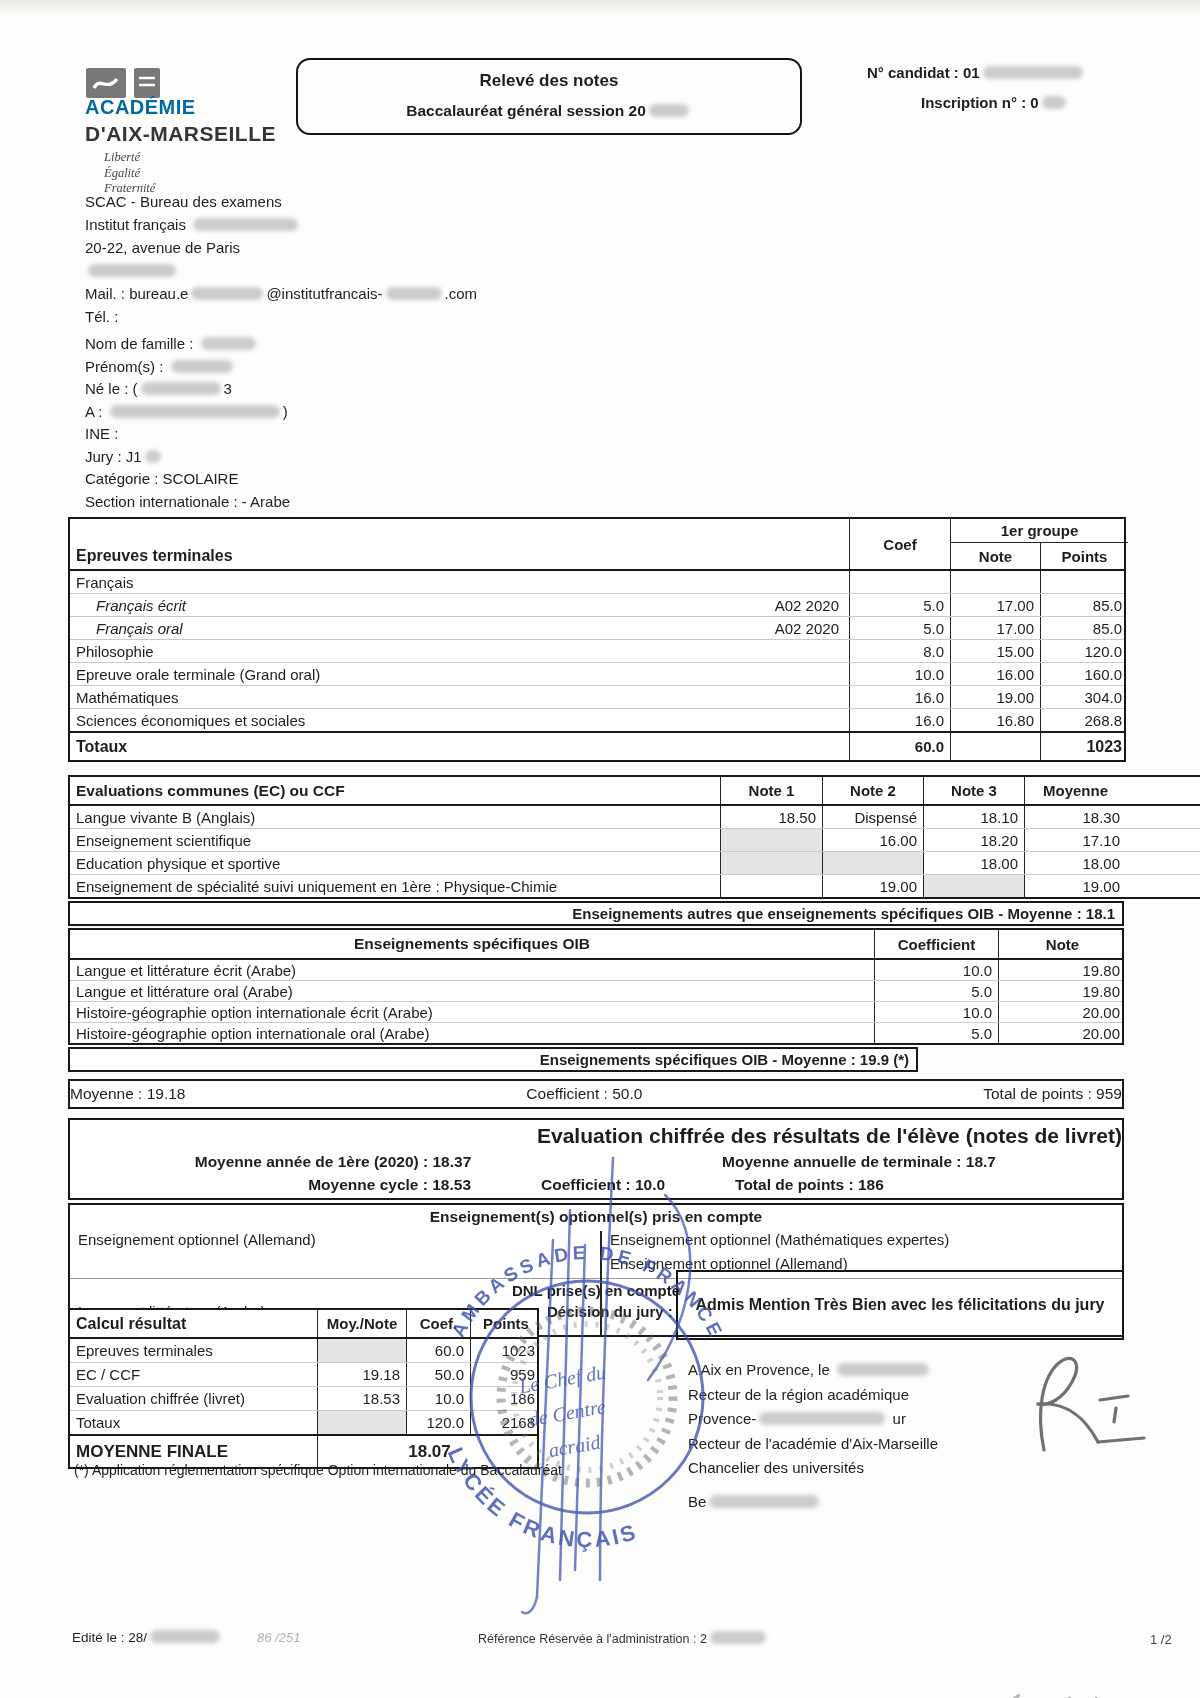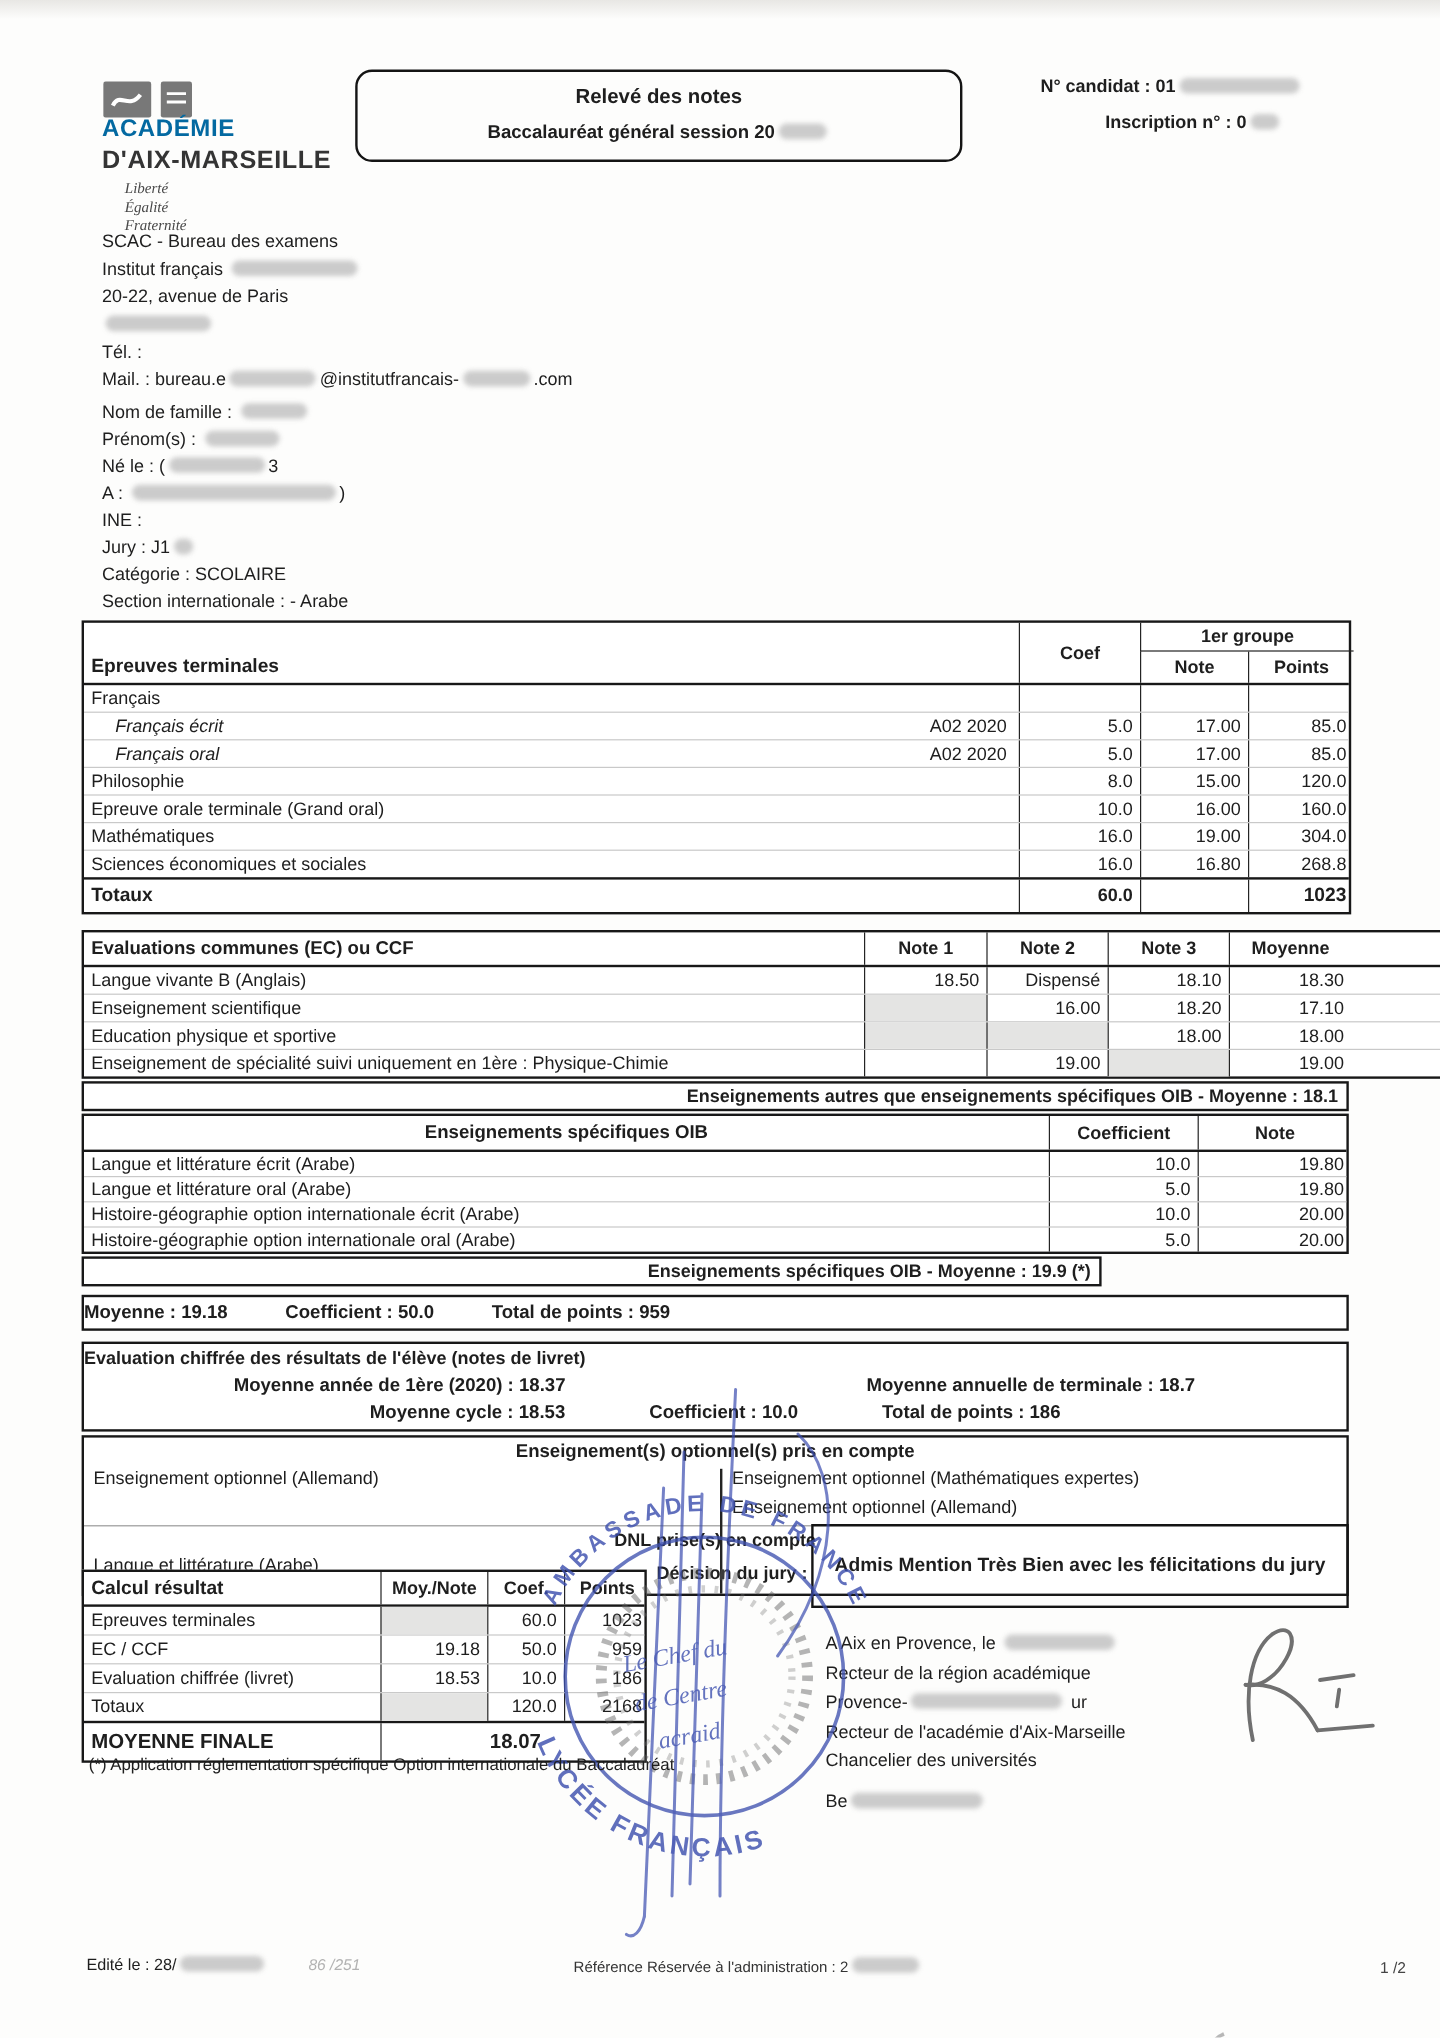--- a/index.html
+++ b/index.html
@@ -68,22 +68,22 @@
 </div>
 
 <div class="abs line" style="left:867px;top:64px;font-size:15px;font-weight:600"><span>N° candidat : 01</span><span class="redact" style="width: 100px;"></span></div>
 <div class="abs line" style="left:921px;top:94px;font-size:15px;font-weight:600"><span>Inscription n° : 0</span><span class="redact" style="width: 24px;"></span></div>
 
 <div class="abs small-lines" style="left:85px;top:190px">
     <div class="line"><span>SCAC - Bureau des examens</span></div>
     <div class="line"><span>Institut français </span><span class="redact" style="width: 105px;"></span></div>
     <div class="line"><span>20-22, avenue de Paris</span></div>
     <div class="line"><span class="redact" style="width: 88px;"></span></div>
+    <div class="line"><span>Mail. :   bureau.e</span><span class="redact" style="width: 72px;"></span><span>@institutfrancais-</span><span class="redact" style="width: 56px;"></span><span>.com</span></div>
     <div class="line"><span>Tél. :</span></div>
-    <div class="line"><span>Mail. :   bureau.e</span><span class="redact" style="width: 72px;"></span><span>@institutfrancais-</span><span class="redact" style="width: 56px;"></span><span>.com</span></div>
   </div>
 
 <div class="abs cand-lines" style="left:85px;top:333px">
     <div class="line"><span>Nom de famille : </span><span class="redact" style="width: 55px;"></span></div>
     <div class="line"><span>Prénom(s) : </span><span class="redact" style="width: 62px;"></span></div>
     <div class="line"><span>Né le : (</span><span class="redact" style="width: 80px;"></span><span>3</span></div>
     <div class="line"><span>A : </span><span class="redact" style="width: 170px;"></span><span>)</span></div>
     <div class="line"><span>INE :</span></div>
     <div class="line"><span>Jury : J1</span><span class="redact" style="width: 16px;"></span></div>
     <div class="line"><span>Catégorie : SCOLAIRE</span></div>
@@ -237,28 +237,28 @@
         </div>
         <div class="oibr">
           <div class="c cl noB">Histoire-géographie option internationale oral (Arabe)</div>
           <div class="c">5.0</div>
           <div class="c">20.00</div>
         </div>
       </div>
   </div>
   <div class="band bandtxt" style="width:850px;height:25px;margin-top:2px">Enseignements spécifiques OIB - Moyenne : 19.9 (*)</div>
 
-  <div class="band" style="width:1056px;height:30px;margin-top:7px;display:flex;align-items:center;justify-content:flex-start;gap:48px;font-weight:700;font-size:15.5px">
+  <div class="band" style="width:1056px;height:30px;margin-top:7px;display:flex;align-items:center;justify-content:space-between;gap:92px;font-weight:400;font-size:15.5px">
     <span>Moyenne : 19.18</span>
     <span>Coefficient : 50.0</span>
     <span>Total de points : 959</span>
   </div>
 
   <div class="band" style="width:1056px;margin-top:9px;padding-bottom:4px">
-    <div class="b" style="text-align:left;font-size:15px;margin-top:4px">Evaluation chiffrée des résultats de l'élève (notes de livret)</div>
+    <div class="b" style="text-align:right;font-size:21px;margin-top:4px">Evaluation chiffrée des résultats de l'élève (notes de livret)</div>
     <div style="display:grid;grid-template-columns:50% 50%;margin-top:5px;font-weight:700;font-size:15.5px">
       <div style="text-align:center">Moyenne année de 1ère (2020) : 18.37</div>
       <div style="text-align:center">Moyenne annuelle de terminale : 18.7</div>
     </div>
     <div style="display:flex;justify-content:center;gap:70px;margin-top:5px;font-weight:700;font-size:15.5px">
       <span>Moyenne cycle : 18.53</span>
       <span>Coefficient : 10.0</span>
       <span>Total de points : 186</span>
     </div>
   </div>

